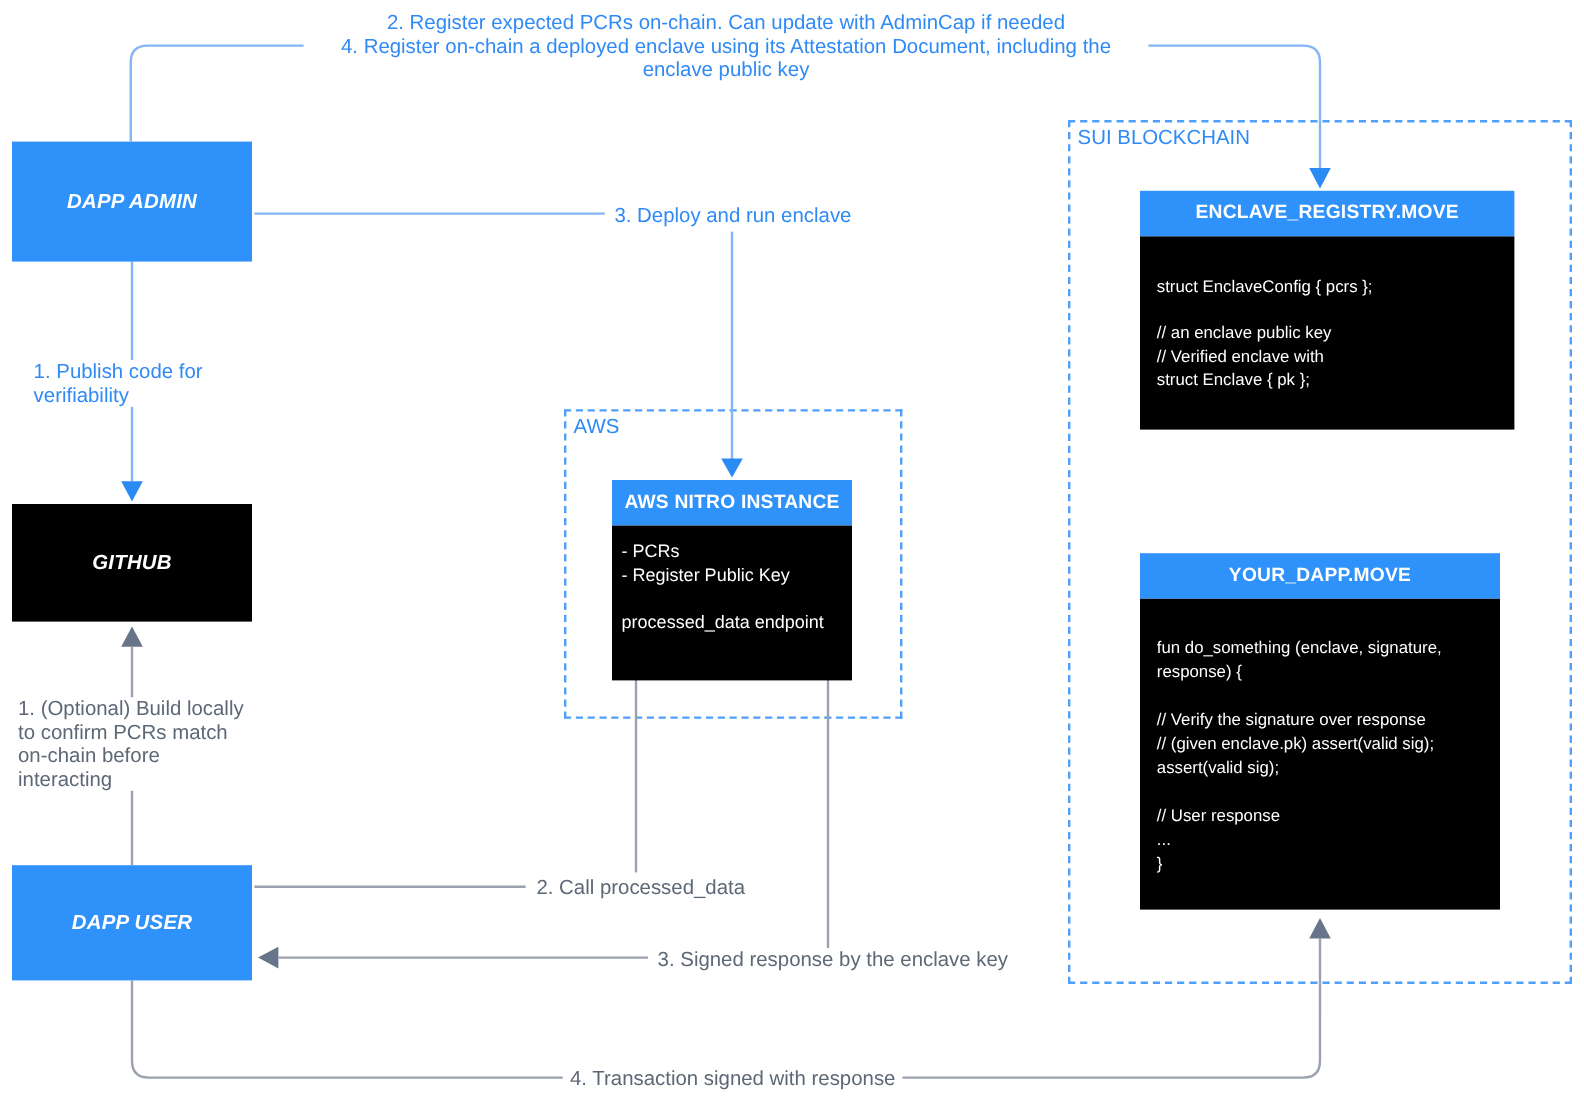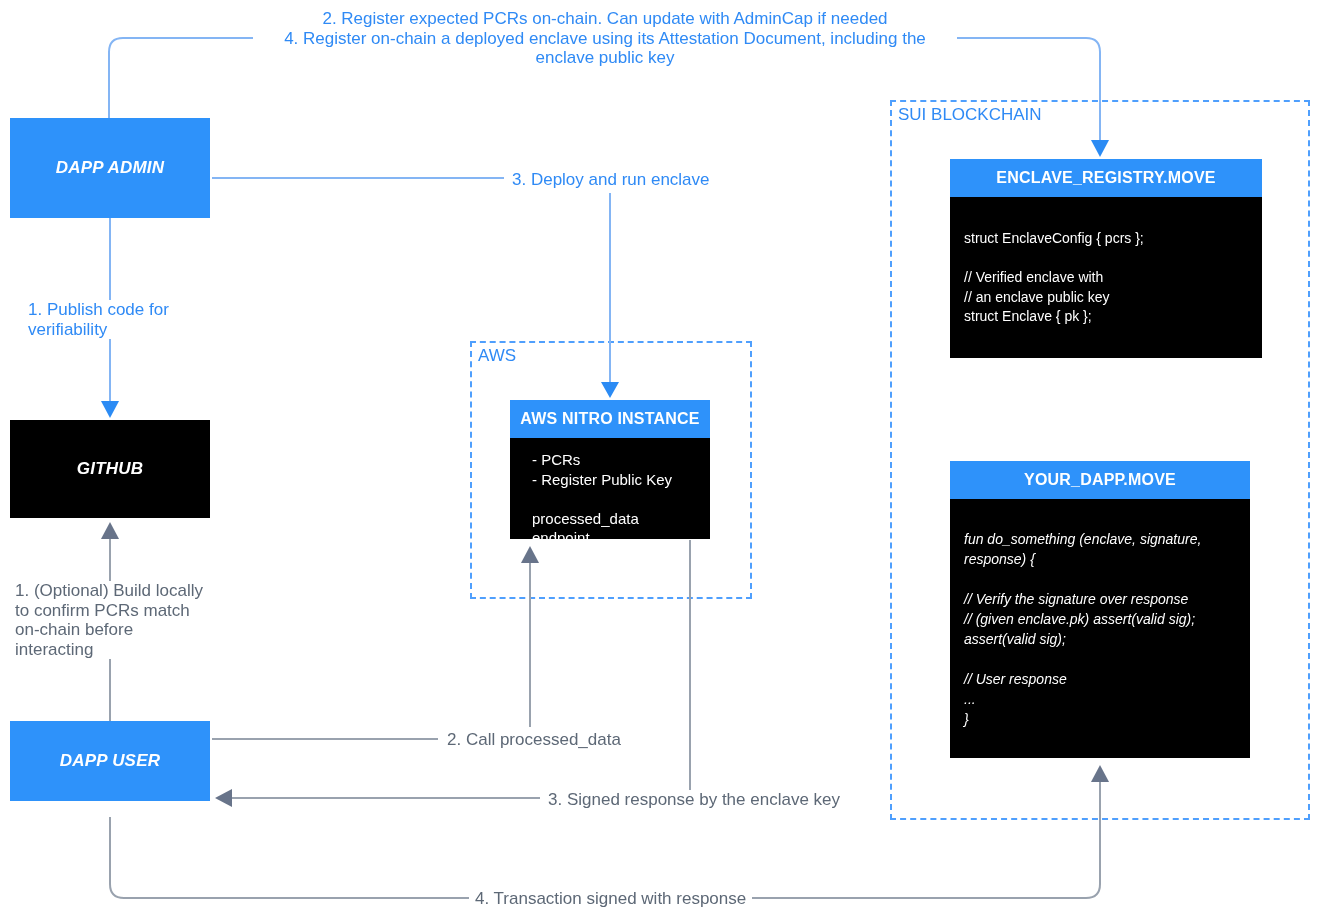--- a/index.html
+++ b/index.html
@@ -45,34 +45,34 @@
   .lbl-call{left:443px;top:730px;padding:0 4px;}
   .lbl-signed{left:544px;top:790px;padding:0 4px;}
   .lbl-transaction{left:469px;top:889px;padding:0 6px;}
 
   
   .node{position:absolute;display:flex;align-items:center;justify-content:center;color:#fff;font-weight:700;font-size:17px;letter-spacing:.2px;font-style:italic;}
   .node-blue{background:var(--box-blue);}
   .node-black{background:var(--box-black);}
   .node-dapp-admin{left:10px;top:118px;width:200px;height:100px;}
   .node-github{left:10px;top:420px;width:200px;height:98px;}
-  .node-dapp-user{left:10px;top:721px;width:200px;height:80px;}
+  .node-dapp-user{left:10px;top:721px;width:200px;height:96px;}
 
   
   .module{position:absolute;}
   .module .mod-header{background:var(--box-blue);color:#fff;font-weight:700;font-size:16px;letter-spacing:.2px;height:38px;display:flex;align-items:center;justify-content:center;}
   .module .mod-body{background:var(--box-black);color:#fff;}
   .code-line{min-height:19.5px;line-height:19.5px;white-space:pre-wrap;}
   .mod-nitro{left:510px;top:400px;width:200px;}
-  .mod-nitro .mod-body{height:101px;padding:12px 22px;font-size:15px;}
+  .mod-nitro .mod-body{height:129px;padding:12px 8px;font-size:15px;}
   .mod-registry{left:950px;top:159px;width:312px;}
   .mod-registry .mod-body{height:161px;padding:32px 14px;font-size:14px;}
   .mod-yourdapp{left:950px;top:461px;width:300px;}
   .mod-yourdapp .mod-body{height:259px;padding:30px 14px;font-size:14px;}
-  .mod-yourdapp .code-line{line-height:20px;min-height:20px;font-style:italic;}
+  .mod-yourdapp .code-line{line-height:20px;min-height:20px;}
 </style>
 </head>
 <body>
 
 <div class="canvas">
 
   <div class="region region-aws">
     <div class="region-label">AWS</div>
   </div>
   <div class="region region-sui">
@@ -136,22 +136,22 @@
       <div class="code-line"></div>
       <div class="code-line">processed_data endpoint</div>
     </div>
   </div>
 
   <div class="module mod-registry">
     <div class="mod-header">ENCLAVE_REGISTRY.MOVE</div>
     <div class="mod-body">
       <div class="code-line">struct EnclaveConfig { pcrs };</div>
       <div class="code-line"></div>
+      <div class="code-line">// an enclave public key</div>
       <div class="code-line">// Verified enclave with</div>
-      <div class="code-line">// an enclave public key</div>
       <div class="code-line">struct Enclave { pk };</div>
     </div>
   </div>
 
   <div class="module mod-yourdapp">
     <div class="mod-header">YOUR_DAPP.MOVE</div>
     <div class="mod-body">
       <div class="code-line">fun do_something (enclave, signature, response) {</div>
       <div class="code-line"></div>
       <div class="code-line">// Verify the signature over response</div>

